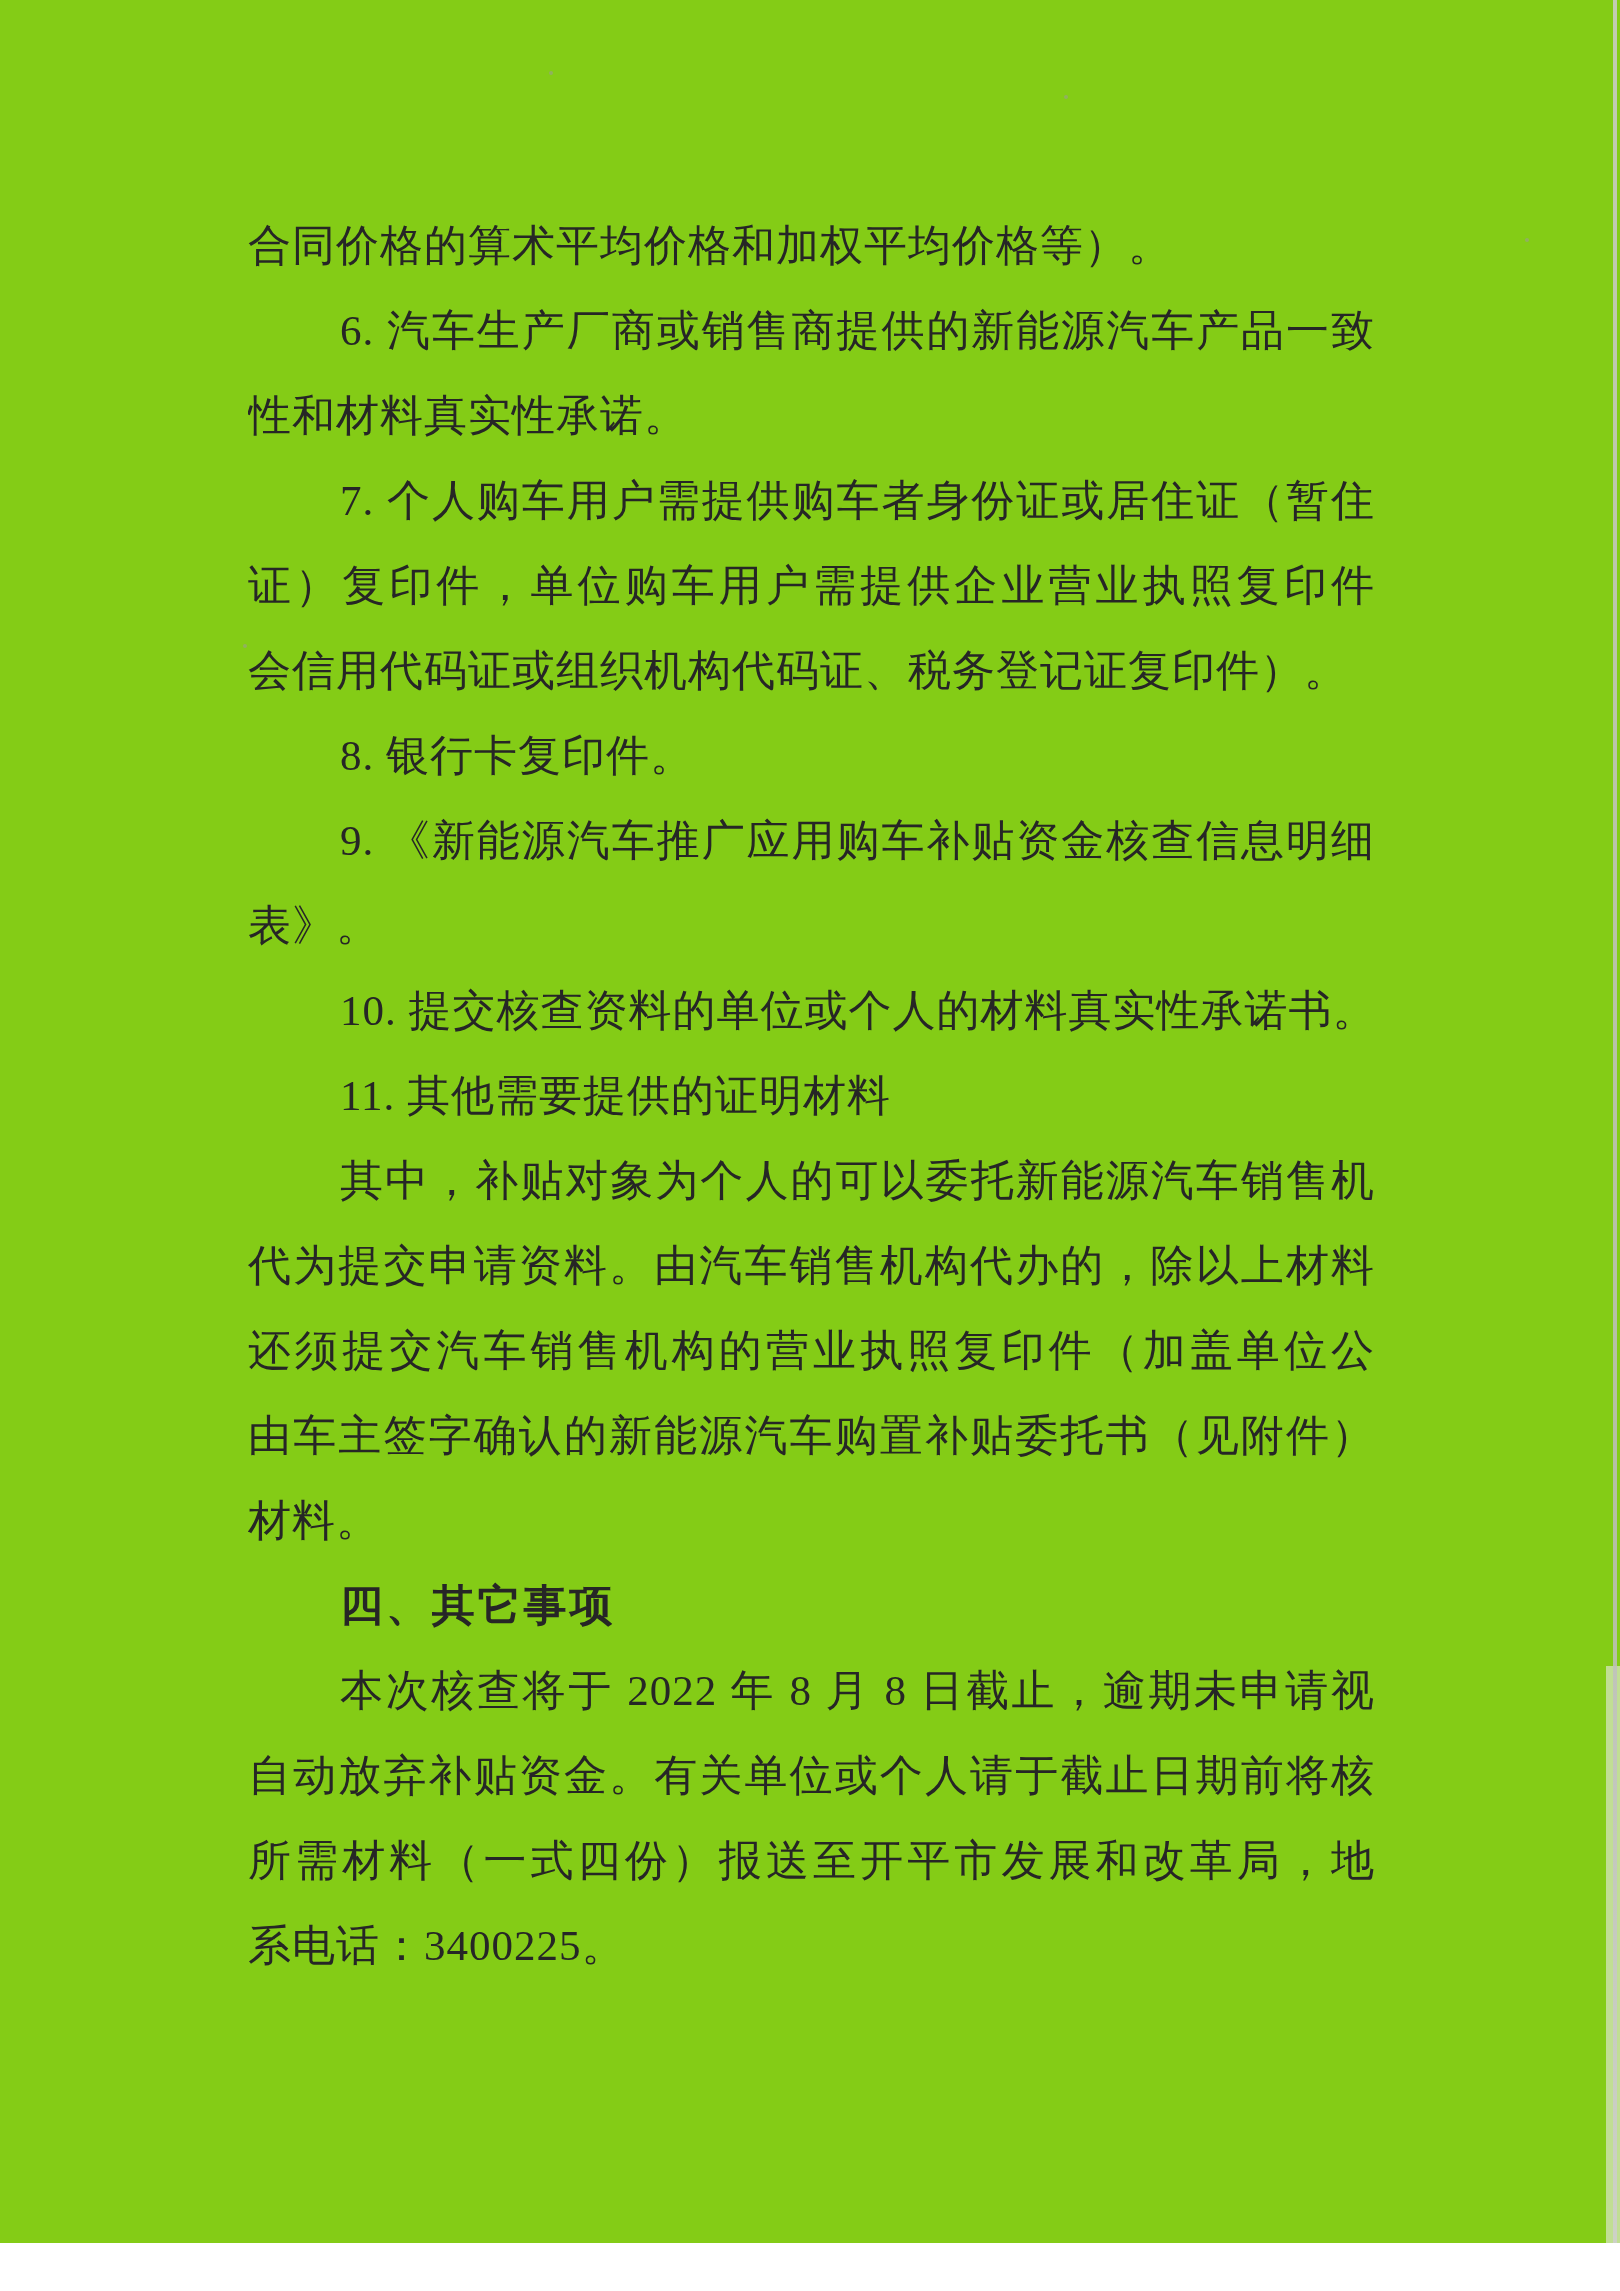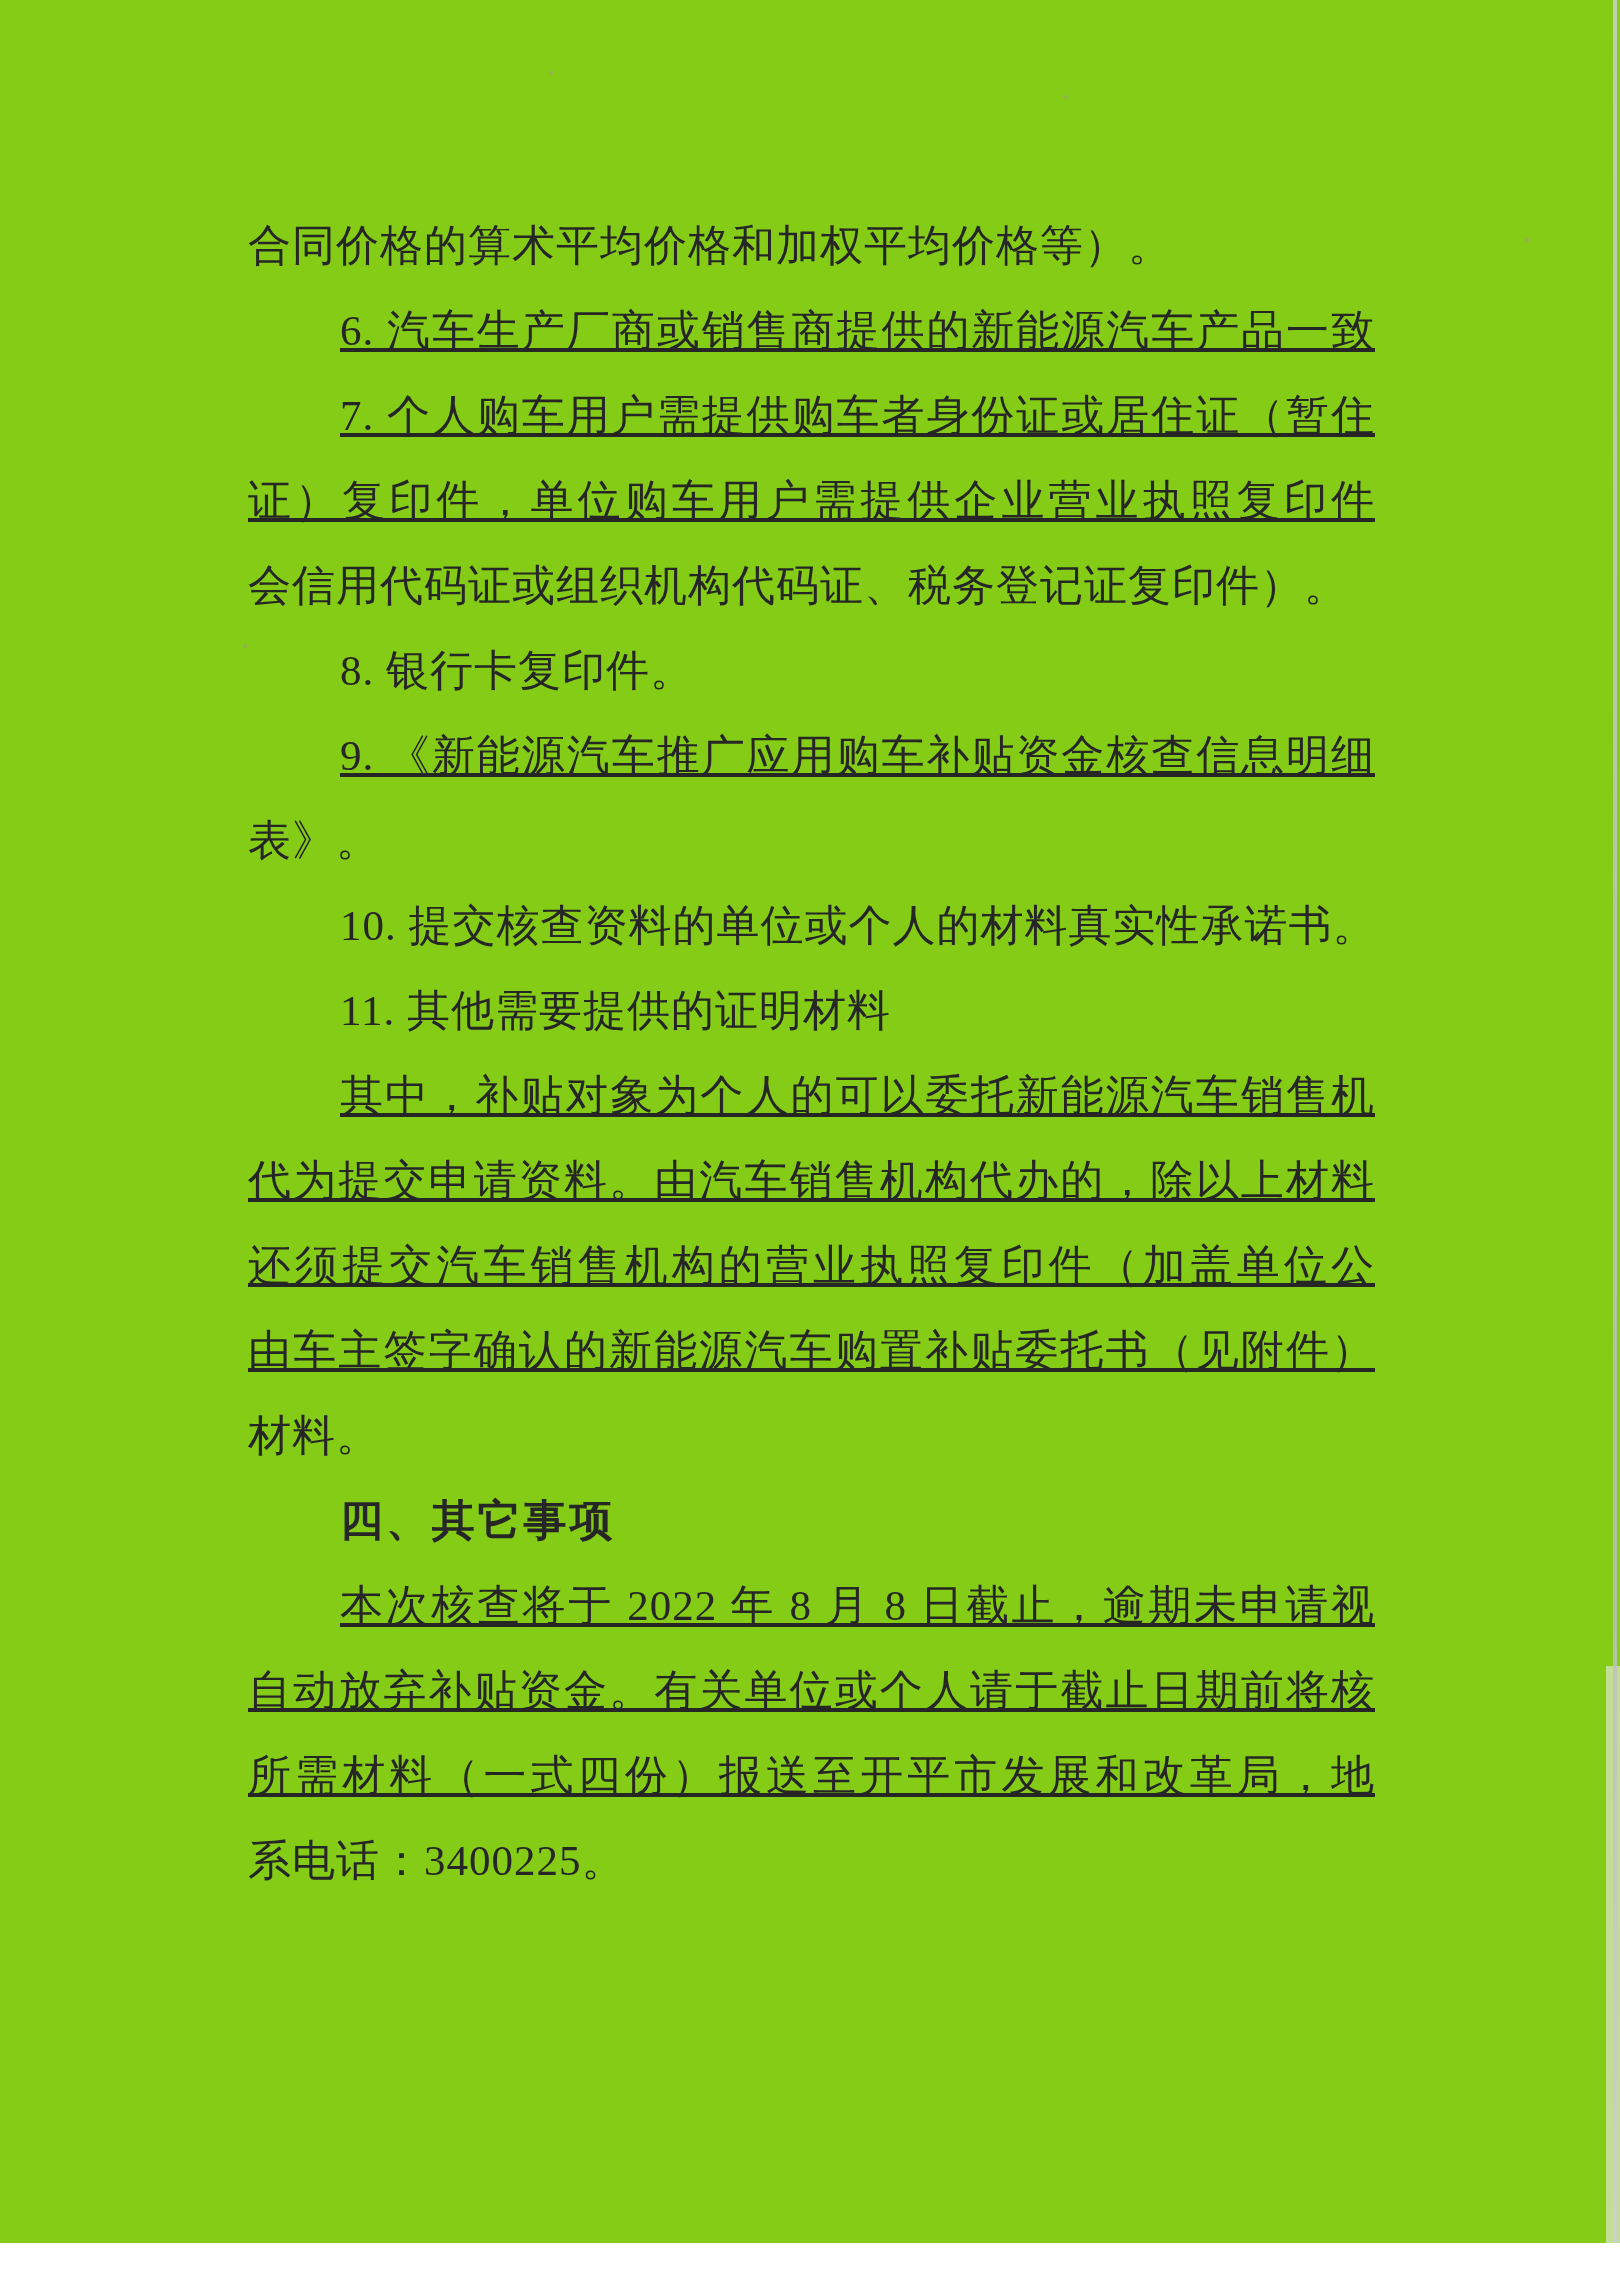--- a/index.html
+++ b/index.html
@@ -28,21 +28,20 @@
     font-size: 43px;
     letter-spacing: 1px;
     overflow: hidden;
     white-space: nowrap;
   }
   .line.just {
     white-space: normal;
     text-align: justify;
     text-align-last: justify;
     text-justify: inter-character;
-    text-decoration: underline;
   }
   .line.indent {
     padding-left: 92px;
   }
   .line.bold {
     font-weight: bold;
     font-family: Liberation Sans, sans-serif;
     letter-spacing: 2.9px;
   }
   .edge-strip {
@@ -89,20 +88,21 @@
     opacity: 0.55;
   }
 </style>
 </head>
 <body>
 
 <div class="page">
   <div class="textcol">
       <div class="line">合同价格的算术平均价格和加权平均价格等）。</div>
       <div class="line indent just">6. 汽车生产厂商或销售商提供的新能源汽车产品一致</div>
+      <div class="line">性和材料真实性承诺。</div>
       <div class="line indent just">7. 个人购车用户需提供购车者身份证或居住证（暂住</div>
       <div class="line just">证）复印件，单位购车用户需提供企业营业执照复印件（社</div>
       <div class="line">会信用代码证或组织机构代码证、税务登记证复印件）。</div>
       <div class="line indent">8. 银行卡复印件。</div>
       <div class="line indent just">9. 《新能源汽车推广应用购车补贴资金核查信息明细</div>
       <div class="line">表》。</div>
       <div class="line indent">10. 提交核查资料的单位或个人的材料真实性承诺书。</div>
       <div class="line indent">11. 其他需要提供的证明材料</div>
       <div class="line indent just">其中，补贴对象为个人的可以委托新能源汽车销售机构</div>
       <div class="line just">代为提交申请资料。由汽车销售机构代办的，除以上材料外，</div>

